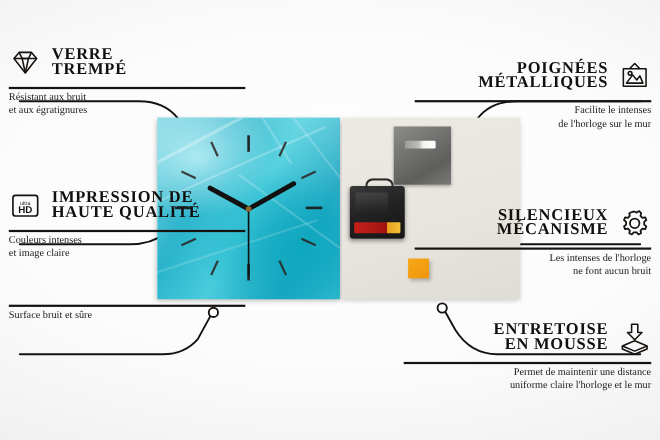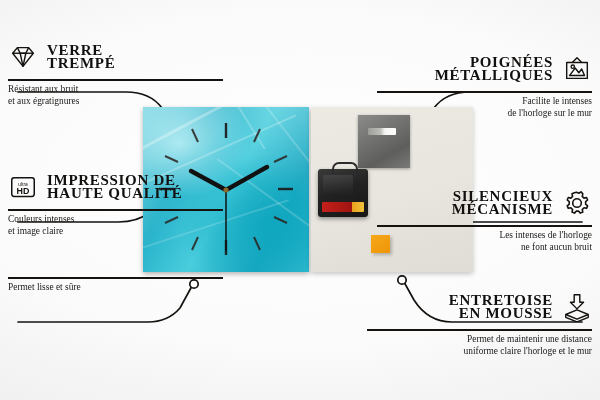--- a/index.html
+++ b/index.html
@@ -212,21 +212,21 @@
     <div class="feat-rule"></div>
     <div class="feat-sub">
       <div>Couleurs intenses</div>
       <div>et image claire</div>
     </div>
   </div>
 
   <div class="feat left" style="top:274px;">
     <div class="feat-rule"></div>
     <div class="feat-sub">
-      <div>Permet lisse et sûre</div>
+      <div>Surface bruit et sûre</div>
     </div>
   </div>
 
   <div class="feat right" style="top:38px;">
     <div class="feat-head">
       <svg class="ico" viewBox="0 0 32 32">
         <g fill="none" stroke="#15120f" stroke-width="1.5" stroke-linejoin="round">
           <path d="M11 9 L16 4 L21 9"></path>
           <rect x="5" y="9" width="22" height="17"></rect>
           <path d="M8 23 L14 15 L18 20 L21 16 L24 23 Z"></path>

